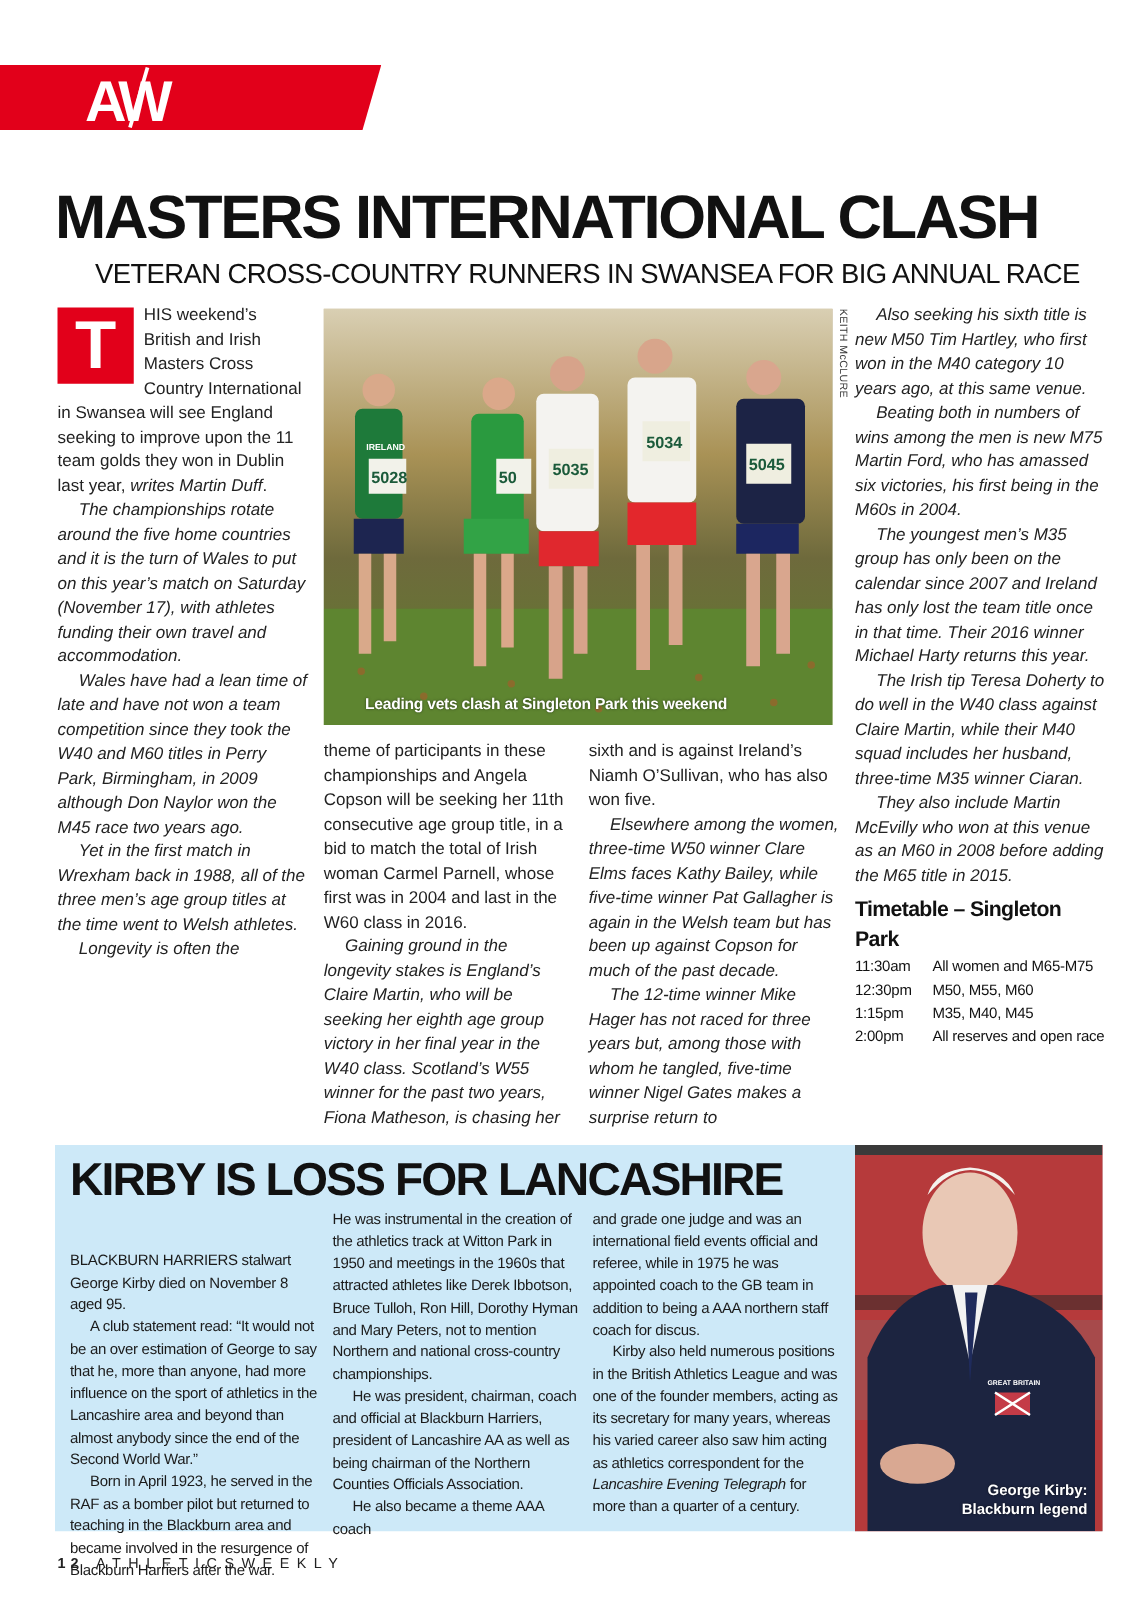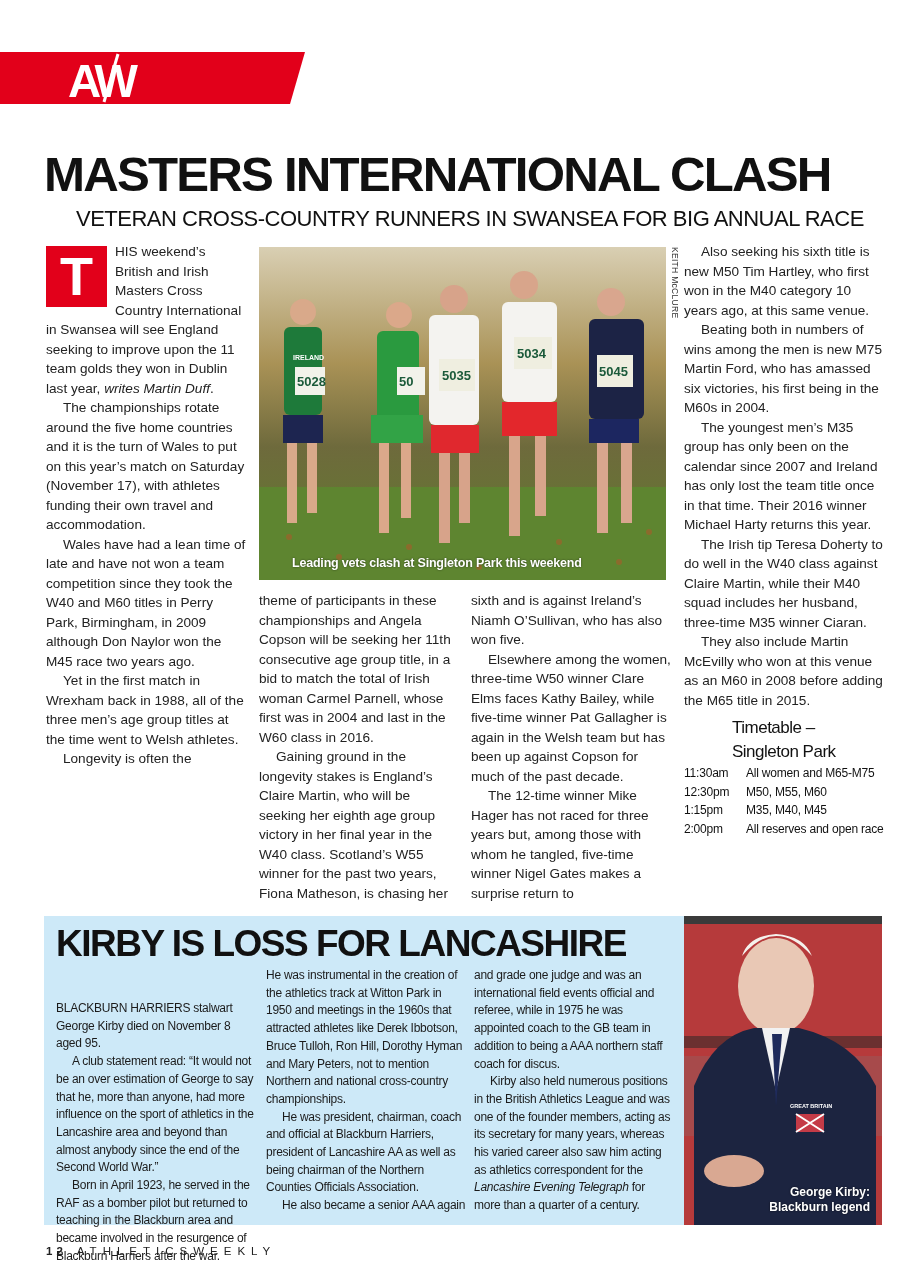--- a/index.html
+++ b/index.html
@@ -12,36 +12,36 @@
   .banner-text { position: absolute; left: 34px; top: 2px; height: 48px; display: flex; align-items: center;
     font-family: "Liberation Sans", sans-serif; font-weight: 700; font-size: 46px; color: #fff; letter-spacing: -1px; flex-direction: column; }
   .banner-aw { letter-spacing: -4px; }
 
   .headline { position: absolute; left: 44px; top: 148px; width: 840px; font-family: "Liberation Sans", sans-serif;
     font-weight: 700; font-size: 49px; line-height: 52px; letter-spacing: -1.8px; color: #111; transform: scaleX(1.005); transform-origin: left; white-space: nowrap; }
   .subhead { position: absolute; left: 44px; top: 206px; font-size: 22px; line-height: 26px; color: #111; letter-spacing: -0.5px; white-space: nowrap; margin-left: 32px; }
 
   .col { position: absolute; font-size: 13.6px; line-height: 19.5px; color: #222; }
   .col p { text-indent: 0; }
-  .col p.ind { text-indent: 17px; }
+  .col p.ind { text-indent: 17px; font-style: italic; }
   .col em { font-style: italic; }
   .c1 { left: 46px; top: 242px; width: 200px; }
   .c2 { left: 259px; top: 591px; width: 200px; }
   .c3 { left: 471px; top: 591px; width: 200px; }
   .c4 { left: 684px; top: 242px; width: 200px; }
 
   .dropcap { float: left; width: 61px; height: 61px; background: #e2001a; color: #fff; font-weight: 700;
     font-size: 54px; line-height: 61px; text-align: center; margin: 4px 8px 0 0; }
 
   .photo1 { position: absolute; left: 259px; top: 247px; width: 407px; height: 333px; overflow: hidden;
     background: linear-gradient(180deg, #b9a77c 0%, #8f8a55 30%, #6c6a3d 55%, #5d7a2f 78%, #6d8d35 100%); }
   .photo-credit { position: absolute; left: 670px; top: 247px; writing-mode: vertical-rl; font-size: 8.5px; color: #333; letter-spacing: 0.3px; }
   .caption1 { position: absolute; left: 272px; top: 556px; font-size: 12.5px; font-weight: 700; color: #fff; text-shadow: 0 0 2px rgba(0,0,0,0.6); letter-spacing: -0.2px; padding-left: 20px; }
 
-  .tt-title { font-weight: 400; font-size: 17px; line-height: 24px; color: #111; letter-spacing: -0.5px; margin-top: 6px; margin-left: 48px; }
+  .tt-title { font-weight: 700; font-size: 17px; line-height: 24px; color: #111; letter-spacing: -0.5px; margin-top: 6px; }
   .tt-row { display: flex; font-size: 12px; line-height: 18.5px; color: #111; letter-spacing: -0.2px; }
   .tt-time { width: 62px; }
 
   
   .box { position: absolute; left: 44px; top: 916px; width: 838px; height: 309px; background: #cde9f8; }
   .box-title { position: absolute; left: 56px; top: 922px; font-weight: 700; font-size: 37px; line-height: 44px; letter-spacing: -1.5px; color: #111; white-space: nowrap; }
   .bcol { position: absolute; font-size: 12px; line-height: 17.7px; color: #1b1b1b; letter-spacing: -0.25px; }
   .bcol p.ind { text-indent: 16px; }
   .b1 { left: 56px; top: 967px; width: 200px; margin-top: 33px; }
   .b2 { left: 266px; top: 967px; width: 200px; }
@@ -198,21 +198,21 @@
 <div class="box-title">KIRBY IS LOSS FOR LANCASHIRE</div>
 
 <div class="bcol b1">
   <p>BLACKBURN HARRIERS stalwart George Kirby died on November 8 aged 95.</p>
   <p class="ind">A club statement read: “It would not be an over estimation of George to say that he, more than anyone, had more influence on the sport of athletics in the Lancashire area and beyond than almost anybody since the end of the Second World War.”</p>
   <p class="ind">Born in April 1923, he served in the RAF as a bomber pilot but returned to teaching in the Blackburn area and became involved in the resurgence of Blackburn Harriers after the war.</p>
 </div>
 <div class="bcol b2">
   <p>He was instrumental in the creation of the athletics track at Witton Park in 1950 and meetings in the 1960s that attracted athletes like Derek Ibbotson, Bruce Tulloh, Ron Hill, Dorothy Hyman and Mary Peters, not to mention Northern and national cross-country championships.</p>
   <p class="ind">He was president, chairman, coach and official at Blackburn Harriers, president of Lancashire AA as well as being chairman of the Northern Counties Officials Association.</p>
-  <p class="ind">He also became a senior AAA again</p>
+  <p class="ind">He also became a theme AAA coach</p>
 </div>
 <div class="bcol b3">
   <p>and grade one judge and was an international field events official and referee, while in 1975 he was appointed coach to the GB team in addition to being a AAA northern staff coach for discus.</p>
   <p class="ind"><span>Kirby also held numerous positions in the British Athletics League and was one of the founder members, acting as its secretary for many years, whereas his varied career also saw him acting as athletics correspondent for the </span><em>Lancashire Evening Telegraph</em><span> for more than a quarter of a century.</span></p>
 </div>
 
 <div class="photo2">
   <svg width="198" height="309" viewBox="0 0 198 309">
     <rect width="198" height="309" fill="#b63a3b"></rect>
     <rect x="0" y="0" width="198" height="8" fill="#3a3a3a"></rect>

